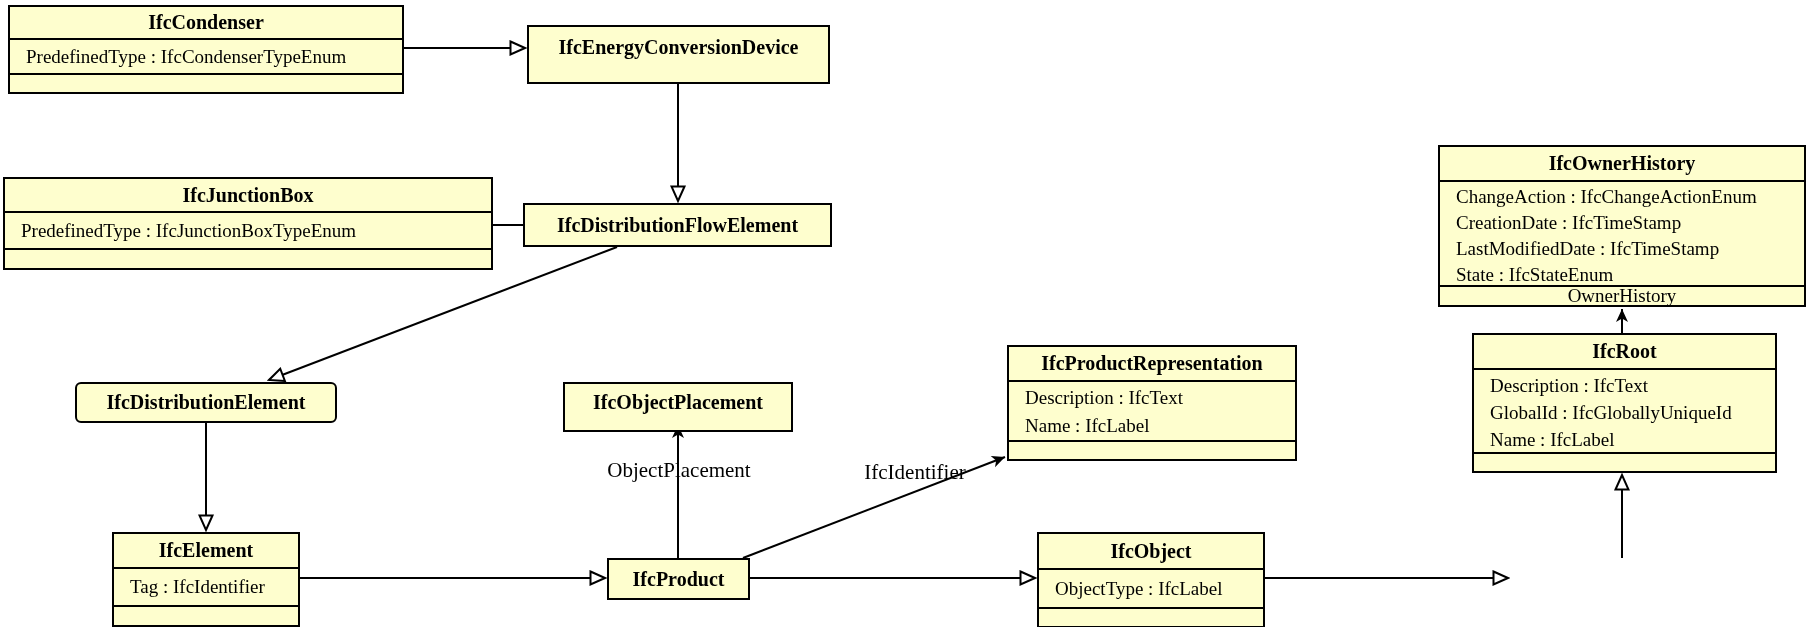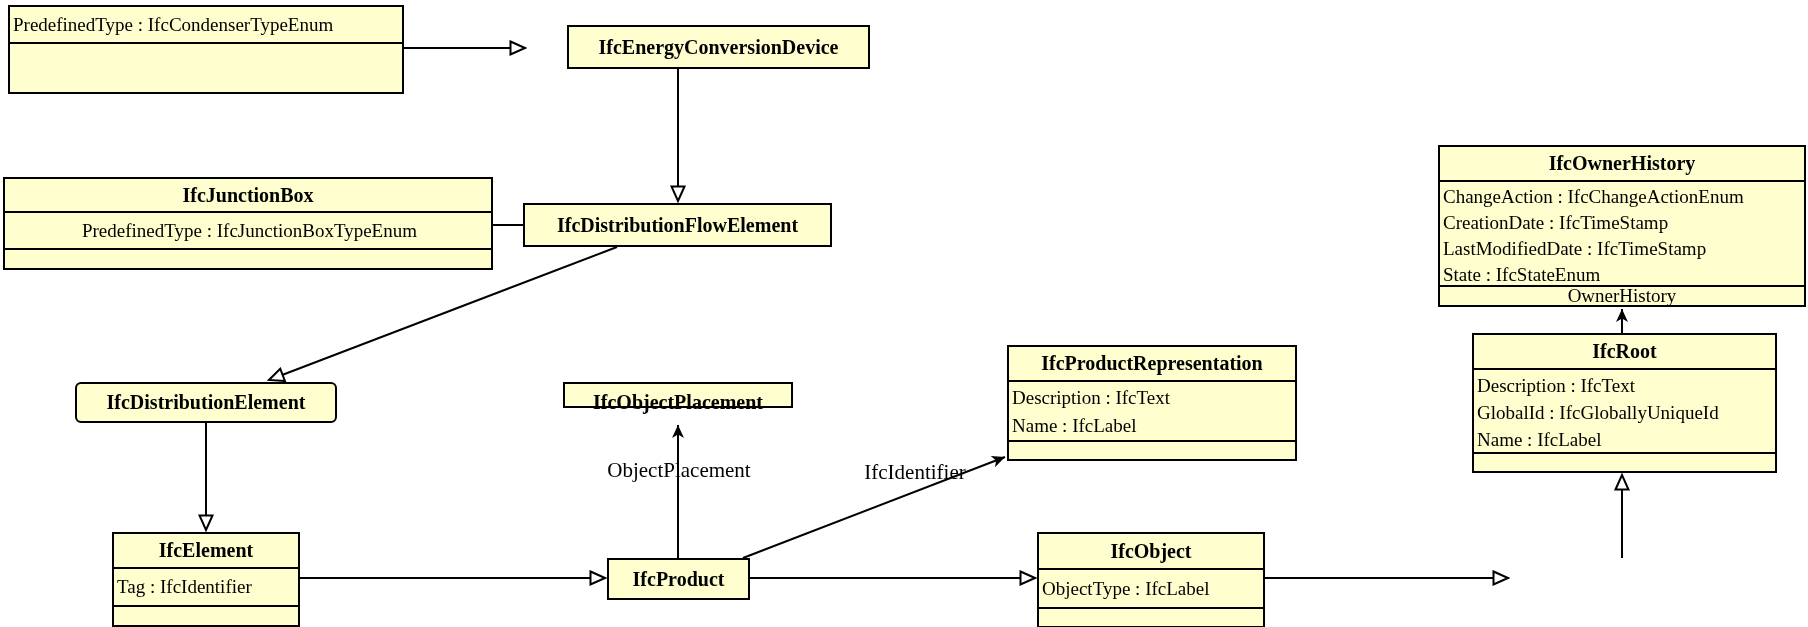--- a/index.html
+++ b/index.html
@@ -11,56 +11,56 @@
   .node{
     position:absolute;z-index:2;background:#FEFECE;border:2px solid #000;
     box-sizing:border-box;
   }
   .sec{box-sizing:border-box;}
   .sec + .sec{border-top:2px solid #000;}
   .title{
     font-weight:bold;font-size:20px;text-align:center;
     display:flex;align-items:center;justify-content:center;
   }
-  .attrs{font-size:19px;padding-left:3px;}
+  .attrs{font-size:19px;padding-left:16px;}
   .attr-line{white-space:nowrap;}
   .single{display:flex;align-items:center;}
   .empty-sec{}
   .blabel{
     font-size:19px;text-align:center;display:flex;align-items:center;justify-content:center;
   }
   .edge-label{
     position:absolute;z-index:3;font-size:21px;text-align:center;white-space:nowrap;
   }
   
   #n-condenser{left:8px;top:5px;width:396px;height:89px;}
   #n-condenser .title{height:31px;}
   #n-condenser .attrs{height:35px;}
   #n-condenser .empty-sec{height:19px;}
 
-  #n-energy{left:527px;top:25px;width:303px;height:44px;margin-left:40px;}
+  #n-energy{left:527px;top:25px;width:303px;height:59px;}
   #n-energy .title{height:40px;}
 
   #n-junction{left:3px;top:177px;width:490px;height:93px;}
   #n-junction .title{height:32px;}
-  #n-junction .attrs{height:37px;justify-content:center;}
+  #n-junction .attrs{height:37px;}
   #n-junction .empty-sec{height:20px;}
 
   #n-distflow{left:523px;top:203px;width:309px;height:44px;}
   #n-distflow .title{height:40px;}
 
   #n-ownerhistory{left:1438px;top:145px;width:368px;height:162px;}
   #n-ownerhistory .title{height:33px;}
   #n-ownerhistory .attrs{height:105px;line-height:26px;padding-top:2px;}
   #n-ownerhistory .blabel{height:20px;}
 
   #n-distelement{left:75px;top:382px;width:262px;height:41px;border-radius:6px;}
   #n-distelement .title{height:37px;}
 
-  #n-objplacement{left:563px;top:382px;width:230px;height:26px;}
+  #n-objplacement{left:563px;top:382px;width:230px;height:50px;}
   #n-objplacement .title{height:37px;}
 
   #n-prodrep{left:1007px;top:345px;width:290px;height:116px;}
   #n-prodrep .title{height:33px;}
   #n-prodrep .attrs{height:60px;line-height:28px;padding-top:2px;}
   #n-prodrep .empty-sec{height:17px;}
 
   #n-root{left:1472px;top:333px;width:305px;height:140px;}
   #n-root .title{height:33px;}
   #n-root .attrs{height:84px;line-height:27px;padding-top:2px;}
@@ -109,20 +109,21 @@
     <line x1="1265" y1="578" x2="1508" y2="578" stroke="#000" stroke-width="2" marker-end="url(#tri)"></line>
     <line x1="1622" y1="558" x2="1622" y2="475" stroke="#000" stroke-width="2" marker-end="url(#tri)"></line>
 
     <line x1="523" y1="225" x2="416" y2="225" stroke="#000" stroke-width="2" marker-end="url(#vee)"></line>
     <line x1="678" y1="558" x2="678" y2="425" stroke="#000" stroke-width="2" marker-end="url(#vee)"></line>
     <line x1="743" y1="558" x2="1005" y2="457" stroke="#000" stroke-width="2" marker-end="url(#vee)"></line>
     <line x1="1622" y1="333" x2="1622" y2="309" stroke="#000" stroke-width="2" marker-end="url(#vee)"></line>
   </svg>
 
   <div class="node" id="n-condenser">
+    <div class="sec title">IfcCondenser</div>
     <div class="sec attrs single">
       <div class="attr-line">PredefinedType : IfcCondenserTypeEnum</div>
     </div>
     <div class="sec empty-sec"></div>
   </div>
 
   <div class="node" id="n-energy">
     <div class="sec title">IfcEnergyConversionDevice</div>
   </div>
 

